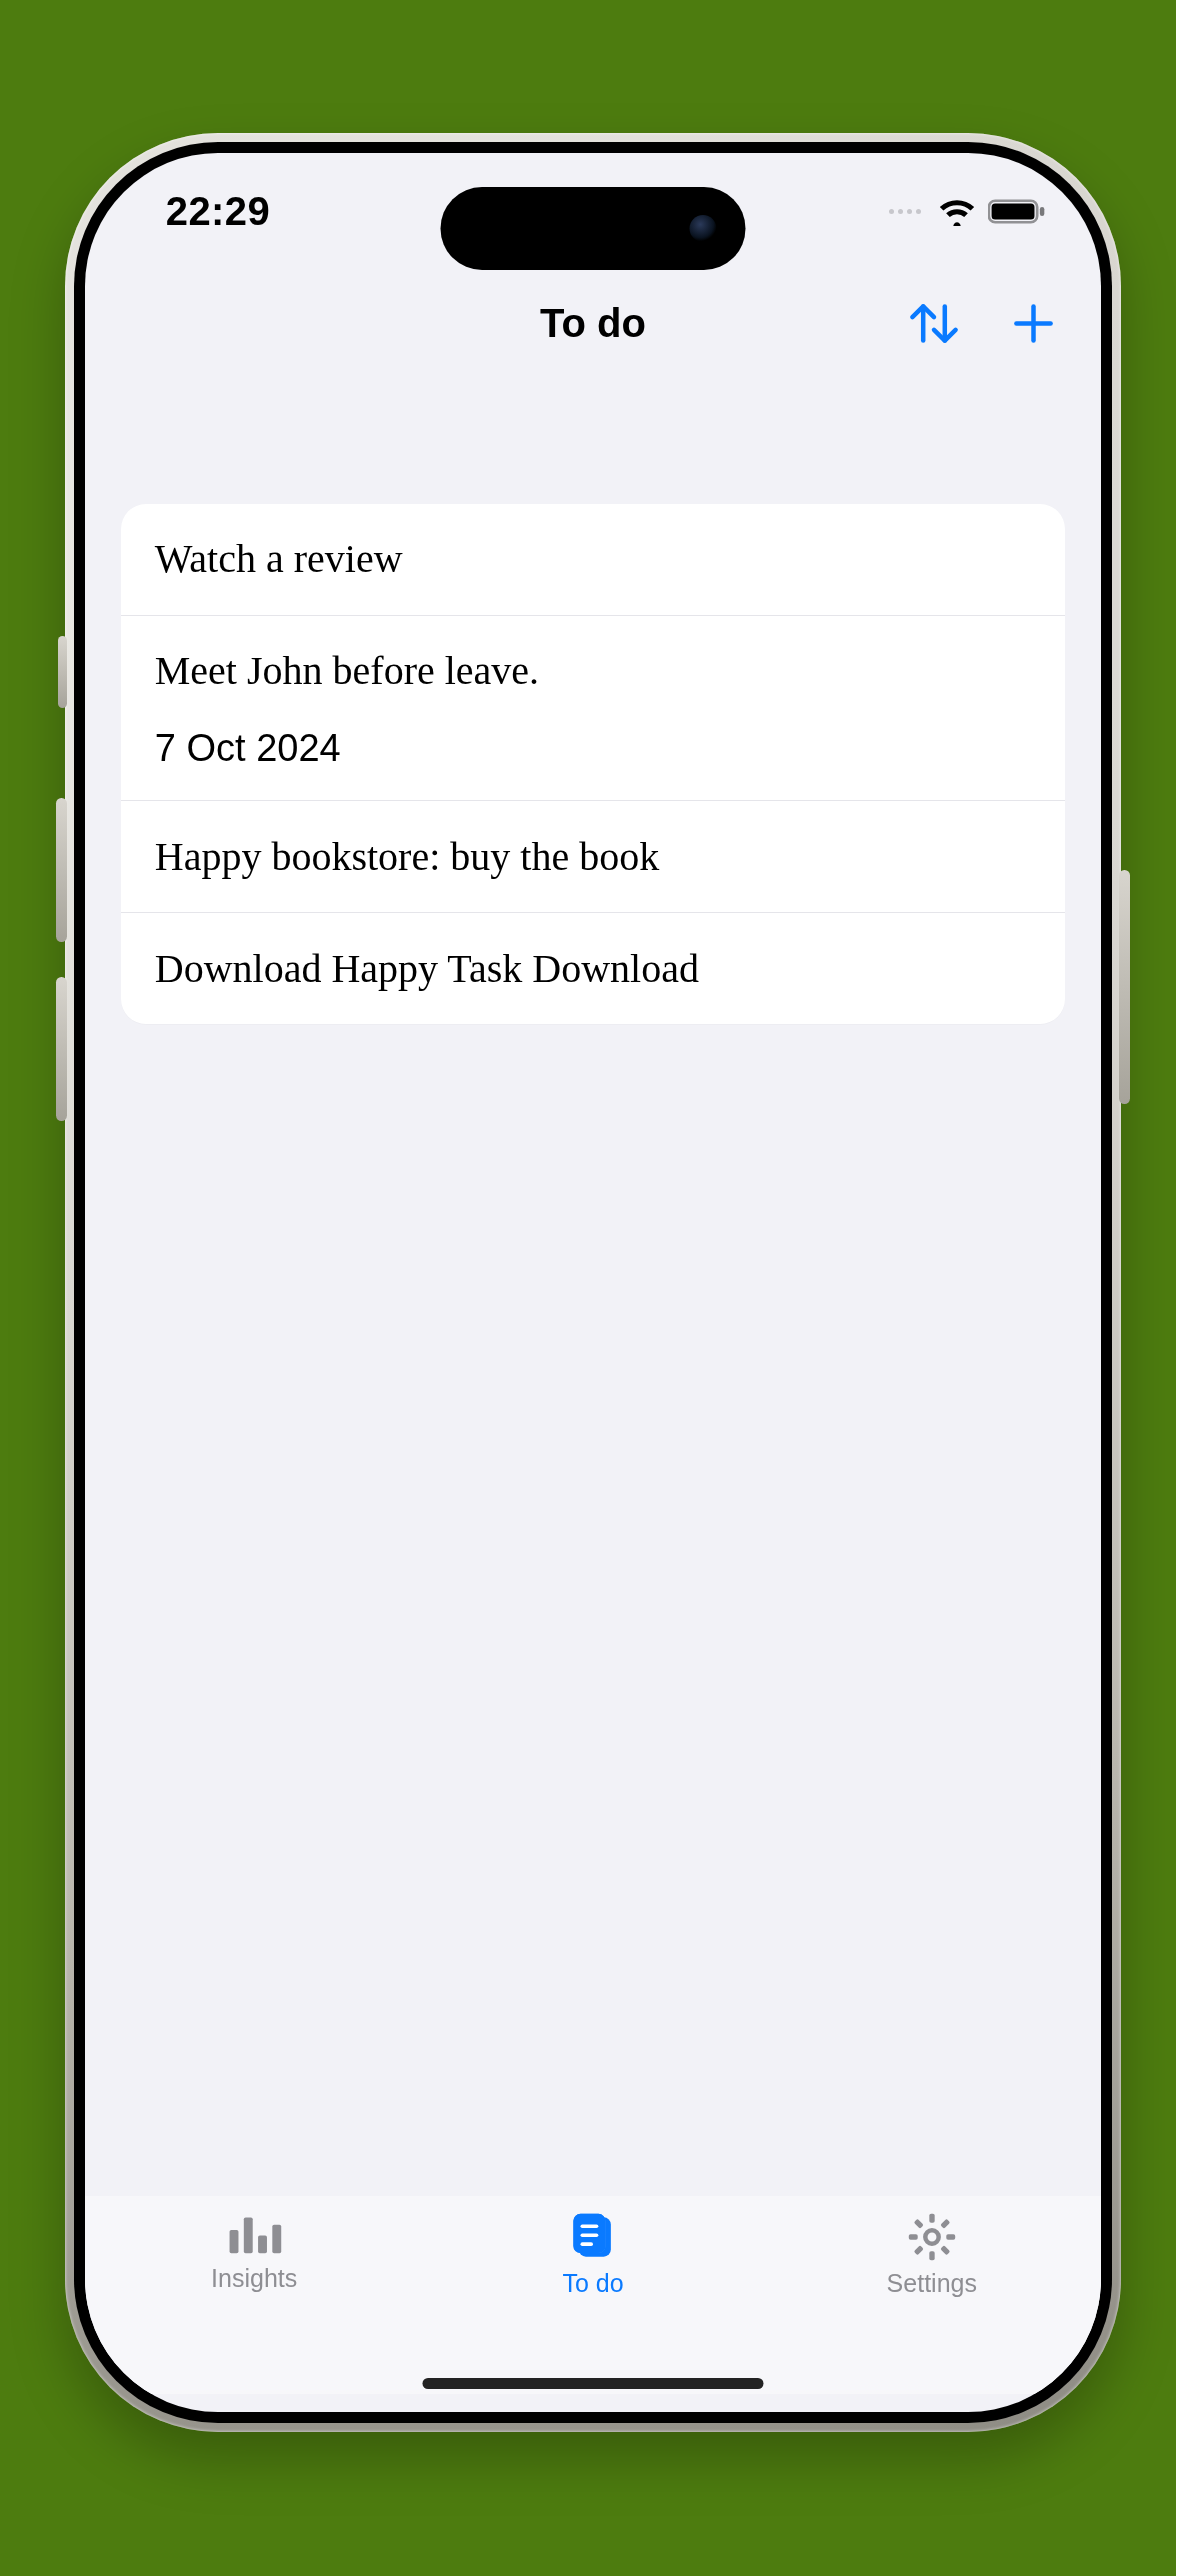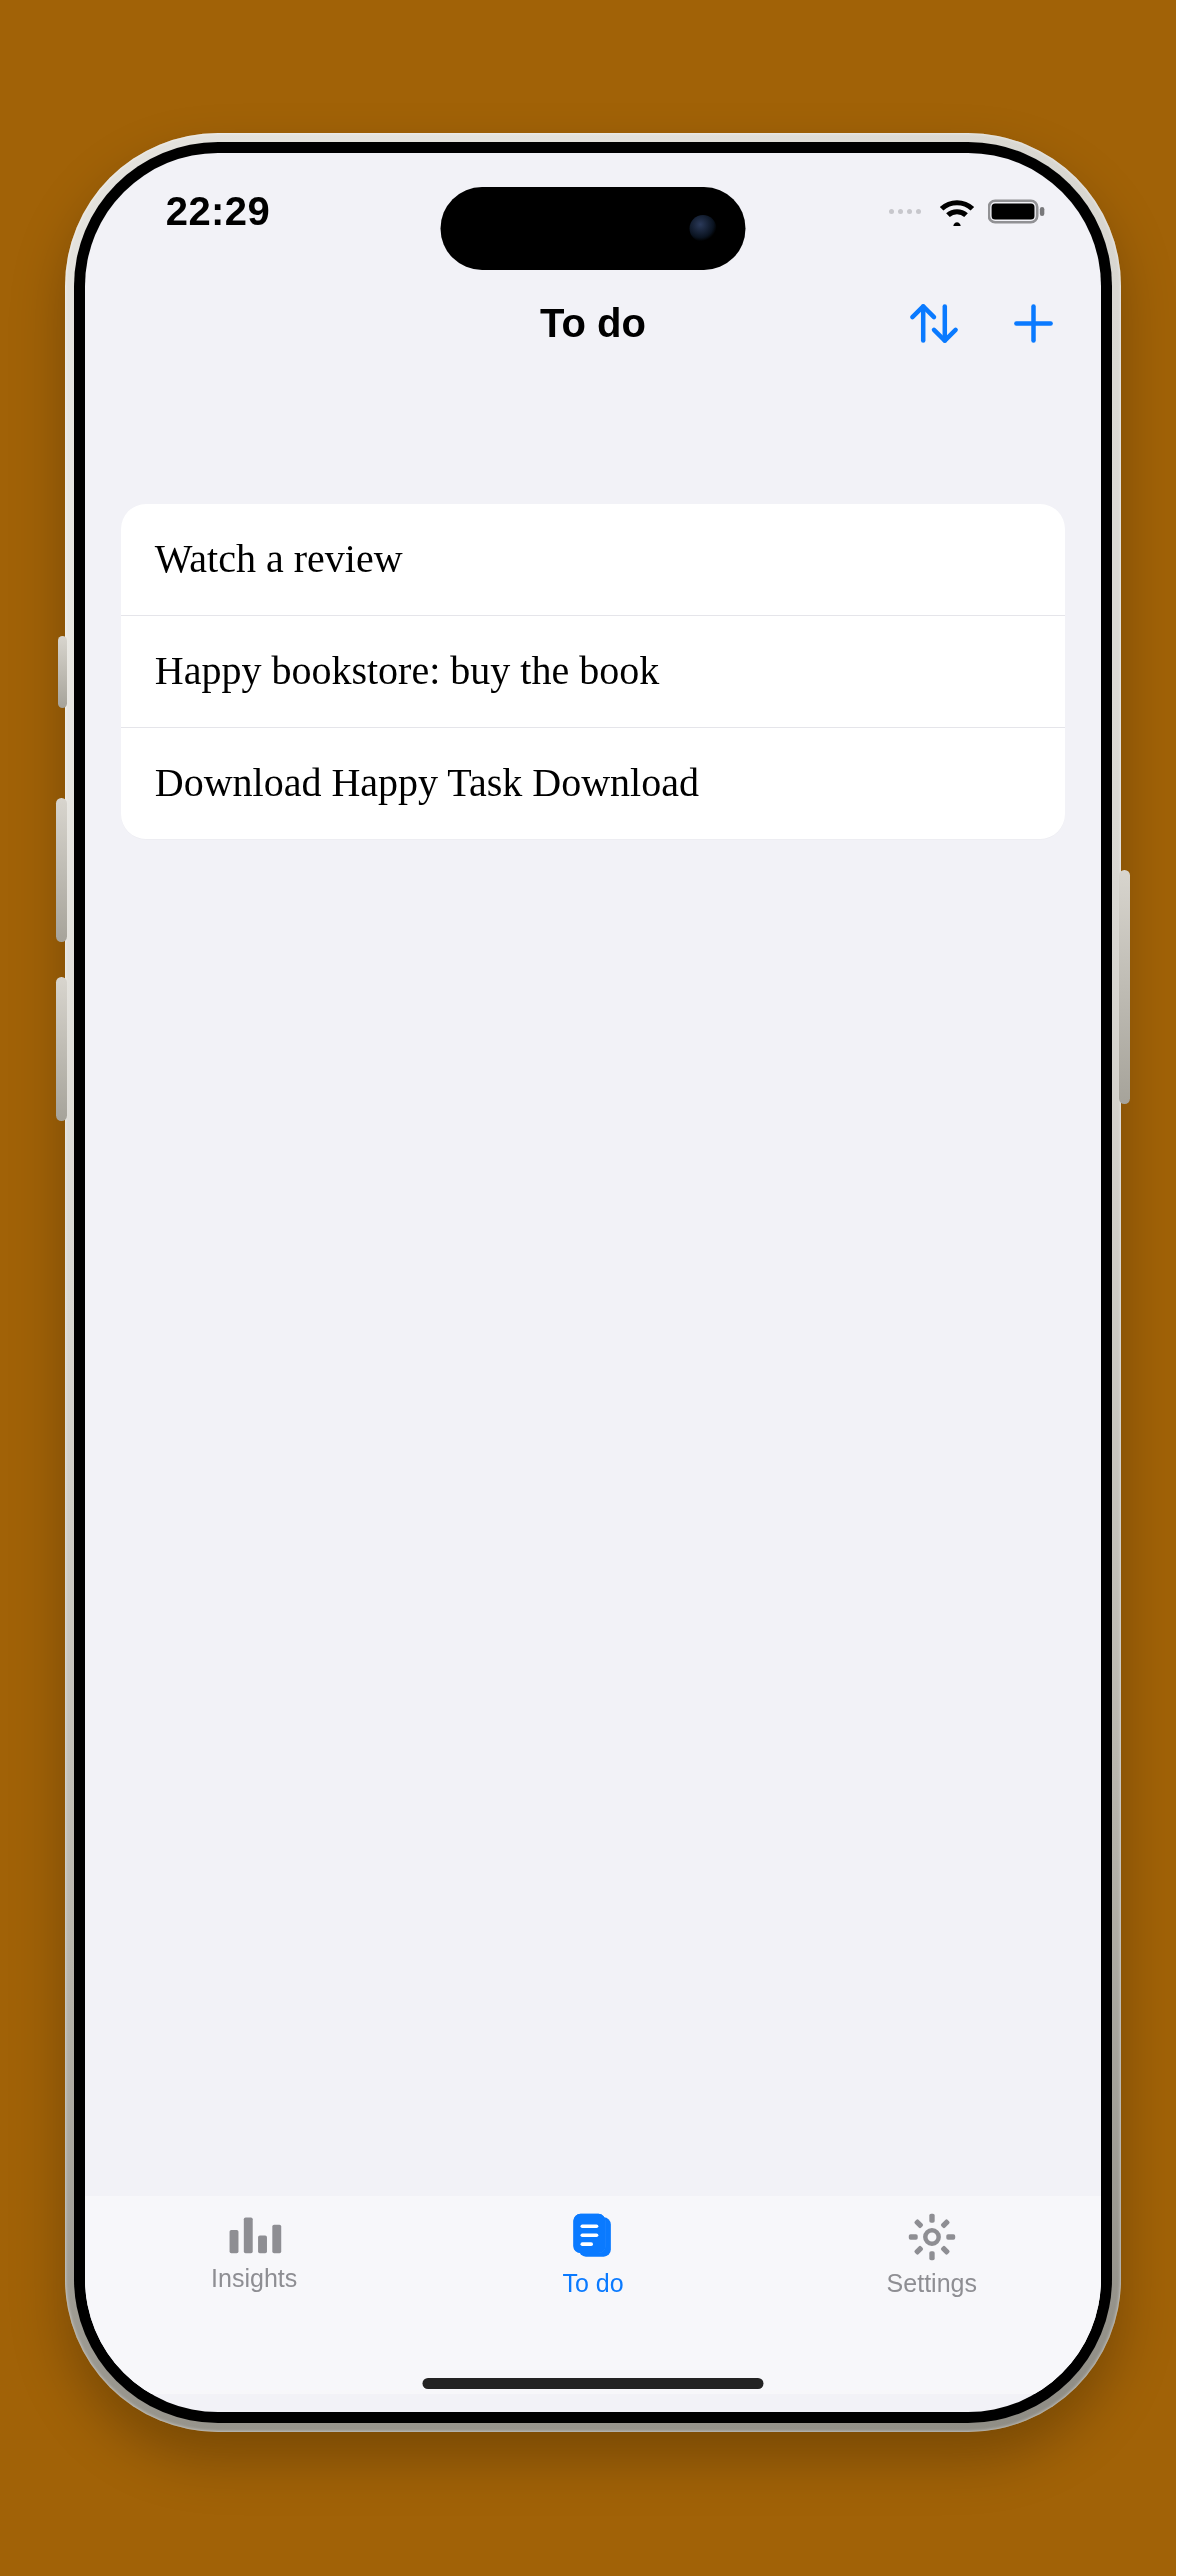--- a/index.html
+++ b/index.html
@@ -6,21 +6,21 @@
   html, body {
     width: 1186px;
     height: 2576px;
     background: #ffffff;
     font-family: -apple-system, "SF Pro Text", "Helvetica Neue", Arial, sans-serif;
   }
   .canvas {
     position: relative;
     width: 1176px;
     height: 2576px;
-    background: #a16207;
+    background: #4d7c0f;
   }
 
   
   .phone {
     position: absolute;
     left: 65px;
     top: 133px;
     width: 1056px;
     height: 2299px;
     border-radius: 153px;
@@ -256,20 +256,24 @@
           </div>
         </div>
 
         <div class="content">
           <div class="card">
 
             <div class="row">
               <div class="title">Watch a review</div>
             </div>
 
+            <div class="row">
+              <div class="title">Meet John before leave.</div>
+              <div class="sub">7 Oct 2024</div>
+            </div>
 
             <div class="row">
               <div class="title">Happy bookstore: buy the book</div>
             </div>
 
             <div class="row">
               <div class="title">Download Happy Task Download</div>
             </div>
 
           </div>

